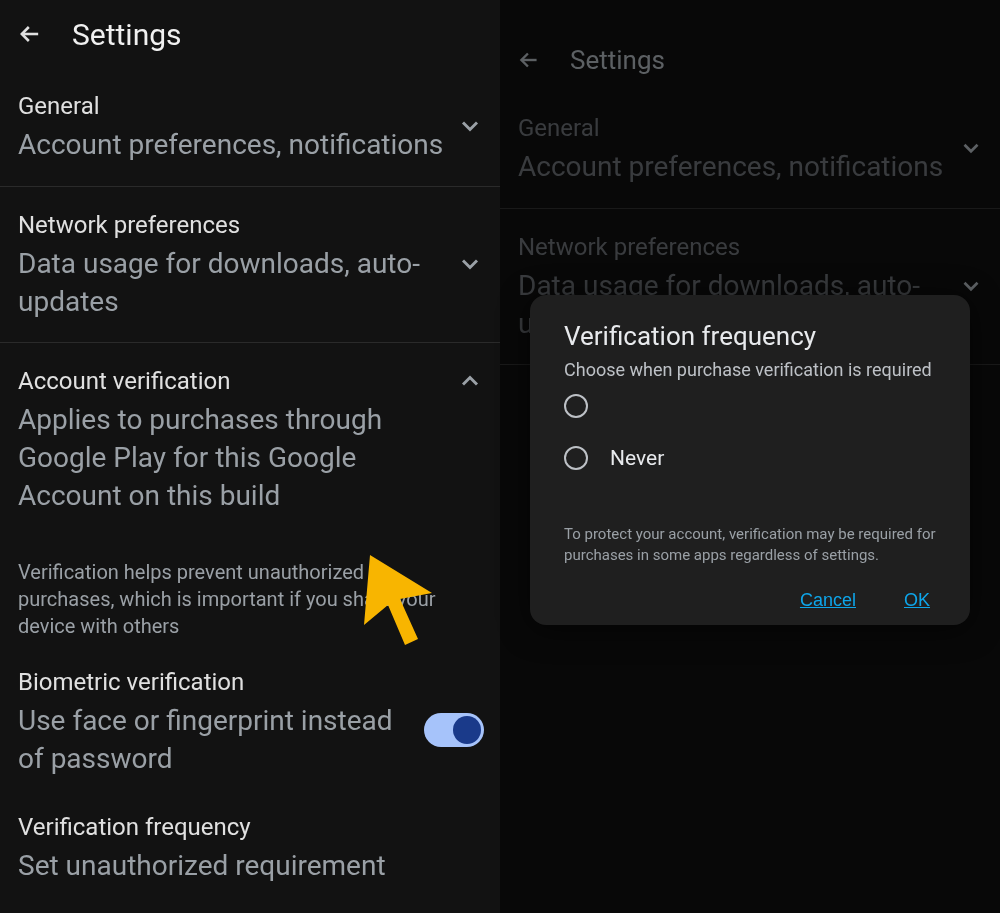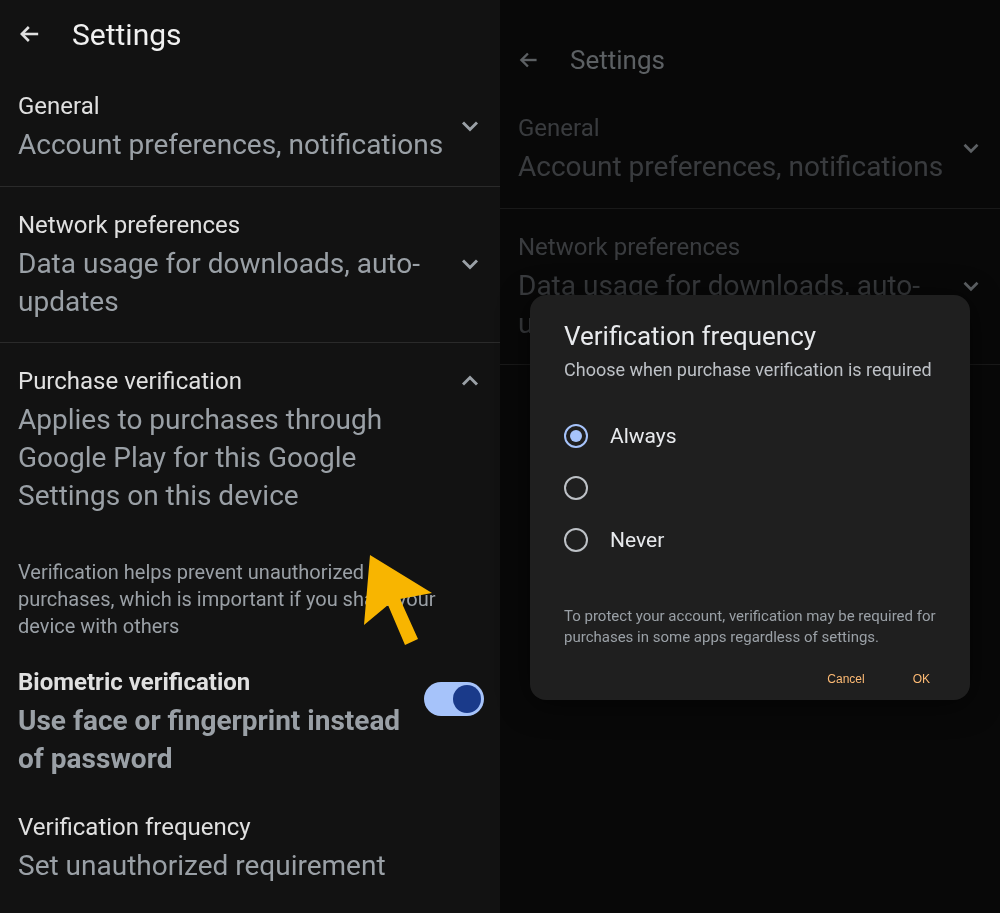--- a/index.html
+++ b/index.html
@@ -44,22 +44,21 @@
   .panel-right .section-sub { color: #5f6368; }
 
   .purchase-block { padding: 24px 16px 0 18px; border-bottom: none; }
   .purchase-head { display: flex; align-items: flex-start; }
   .purchase-head .section-text { flex: 1; }
   .purchase-desc { font-size: 20px; color: #9aa0a6; line-height: 1.35; margin-top: 44px; padding-right: 40px; }
 
   .biometric {
     padding: 28px 16px 0 18px;
     display: flex;
-    align-items: flex-start;
-    font-weight: bold;
+    align-items: center;
   }
   .biometric .section-text { flex:1; padding-right: 10px;}
   .toggle {
     width: 60px; height: 34px; background: #a6c3fa; border-radius: 17px;
     position: relative; flex-shrink:0; margin-top: 14px;
   }
   .toggle-knob {
     width: 28px; height: 28px; background: #1a3a8a; border-radius: 50%;
     position: absolute; right: 3px; top: 3px;
   }
@@ -80,35 +79,35 @@
   .dialog {
     position: absolute;
     top: 295px; left: 30px; right: 30px;
     background: #1f1f1f;
     border-radius: 16px;
     padding: 26px 34px 14px 34px;
     box-shadow: 0 4px 30px rgba(0,0,0,.6);
     z-index: 10;
   }
   .dialog-title { font-size: 26px; color: #e8eaed; margin-bottom: 8px; }
-  .dialog-sub { font-size: 18px; color: #bdc1c6; margin-bottom: 30px; }
+  .dialog-sub { font-size: 18px; color: #bdc1c6; }
   .radio-row { display: flex; align-items: center; padding: 14px 0; }
   .radio {
     width: 24px; height: 24px; border: 2.5px solid #bdc1c6; border-radius: 50%;
     margin-right: 22px; position: relative; flex-shrink:0;
   }
   .radio.selected { border-color: #a6c3fa; }
   .radio.selected::after {
     content: ""; position: absolute; top: 3.5px; left: 3.5px;
     width: 12px; height: 12px; background: #a6c3fa; border-radius: 50%;
   }
   .radio-label { font-size: 21px; color: #e8eaed; }
   .dialog-note { font-size: 15px; color: #9aa0a6; line-height:1.4; margin-top: 40px; }
   .dialog-actions { display: flex; justify-content: flex-end; gap: 48px; margin-top: 24px; padding-right:6px;}
-  .dlg-btn { color: #fdba74; font-size: 12px; background: none; border: none; cursor: pointer; }
+  .dlg-btn { color: #0ea5e9; font-size: 18px; background: none; border: none; cursor: pointer; text-decoration: underline; }
 
   .dim { position: absolute; inset:0; background: rgba(0,0,0,.4); z-index:5; pointer-events:none;}
 </style>
 </head>
 <body>
 
 <div class="panel panel-left">
   <div class="header">
     <span class="back-icon">
       <svg width="28" height="28" viewBox="0 0 24 24" fill="none" stroke="#e0e0e0" stroke-width="2.2">
@@ -139,22 +138,22 @@
     <span class="chev">
       <svg width="28" height="28" viewBox="0 0 24 24" fill="none" stroke="currentColor" stroke-width="2.5">
           <path d="M6 9l6 6 6-6"></path>
         </svg>
     </span>
   </div>
 
   <div class="purchase-block">
     <div class="purchase-head">
       <div class="section-text">
-        <div class="section-title">Purchase verification</div>
-        <div class="section-sub">Applies to purchases through Google Play for this Google Settings on this device</div>
+        <div class="section-title">Account verification</div>
+        <div class="section-sub">Applies to purchases through Google Play for this Google Account on this build</div>
       </div>
       <span class="chev">
         <svg width="28" height="28" viewBox="0 0 24 24" fill="none" stroke="currentColor" stroke-width="2.5">
             <path d="M6 15l6-6 6 6"></path>
           </svg>
       </span>
     </div>
     <div class="purchase-desc">Verification helps prevent unauthorized purchases, which is important if you share your device with others</div>
   </div>
 
@@ -218,24 +217,20 @@
   <div style="height:430px"></div>
 
 
   <div class="dim"></div>
 
   <div class="dialog">
     <div class="dialog-title">Verification frequency</div>
     <div class="dialog-sub">Choose when purchase verification is required</div>
 
     <div class="radio-row">
-      <div class="radio selected"></div>
-      <div class="radio-label">Always</div>
-    </div>
-    <div class="radio-row">
       <div class="radio"></div>
     </div>
     <div class="radio-row">
       <div class="radio"></div>
       <div class="radio-label">Never</div>
     </div>
 
     <div class="dialog-note">To protect your account, verification may be required for purchases in some apps regardless of settings.</div>
 
     <div class="dialog-actions">

